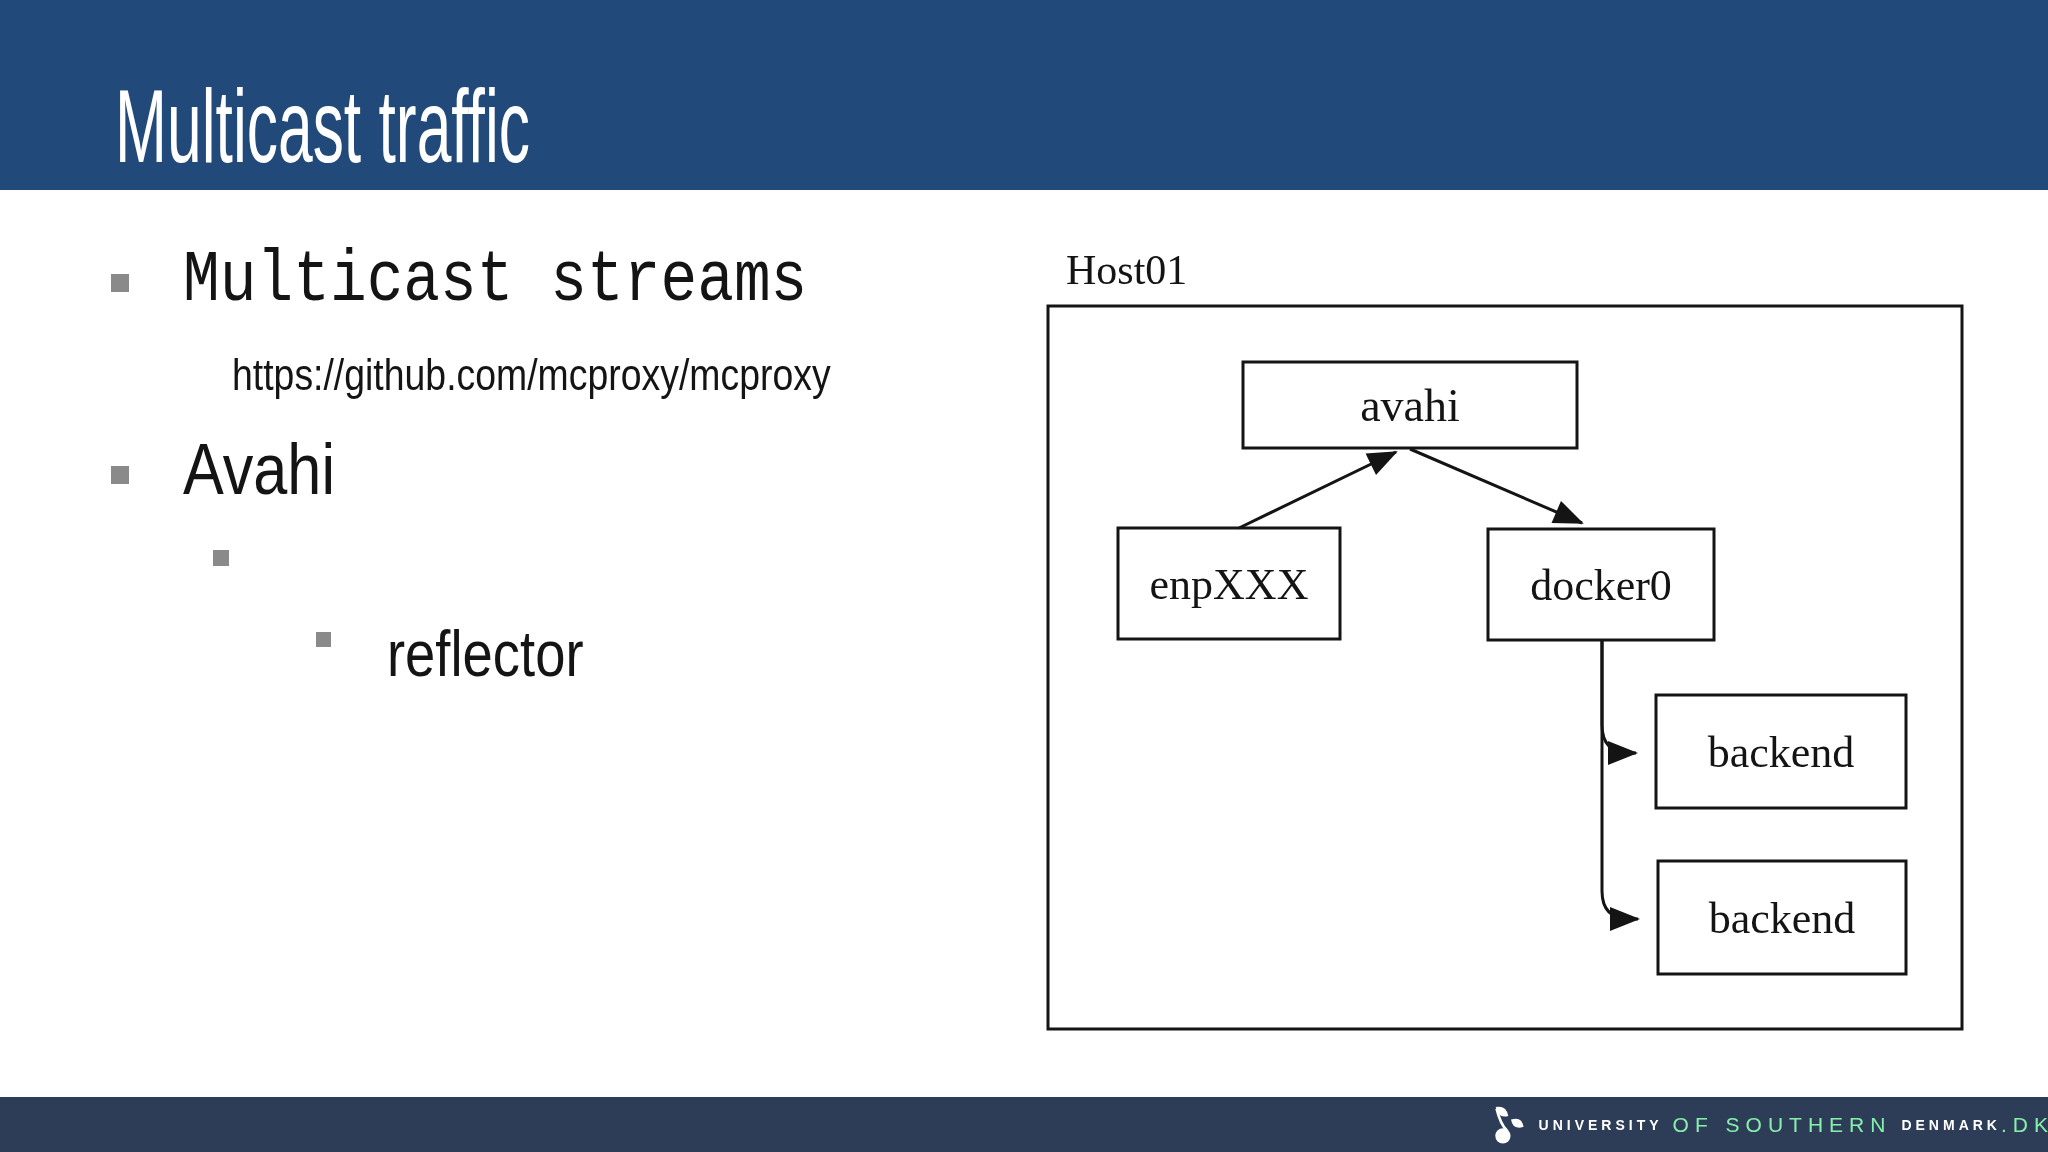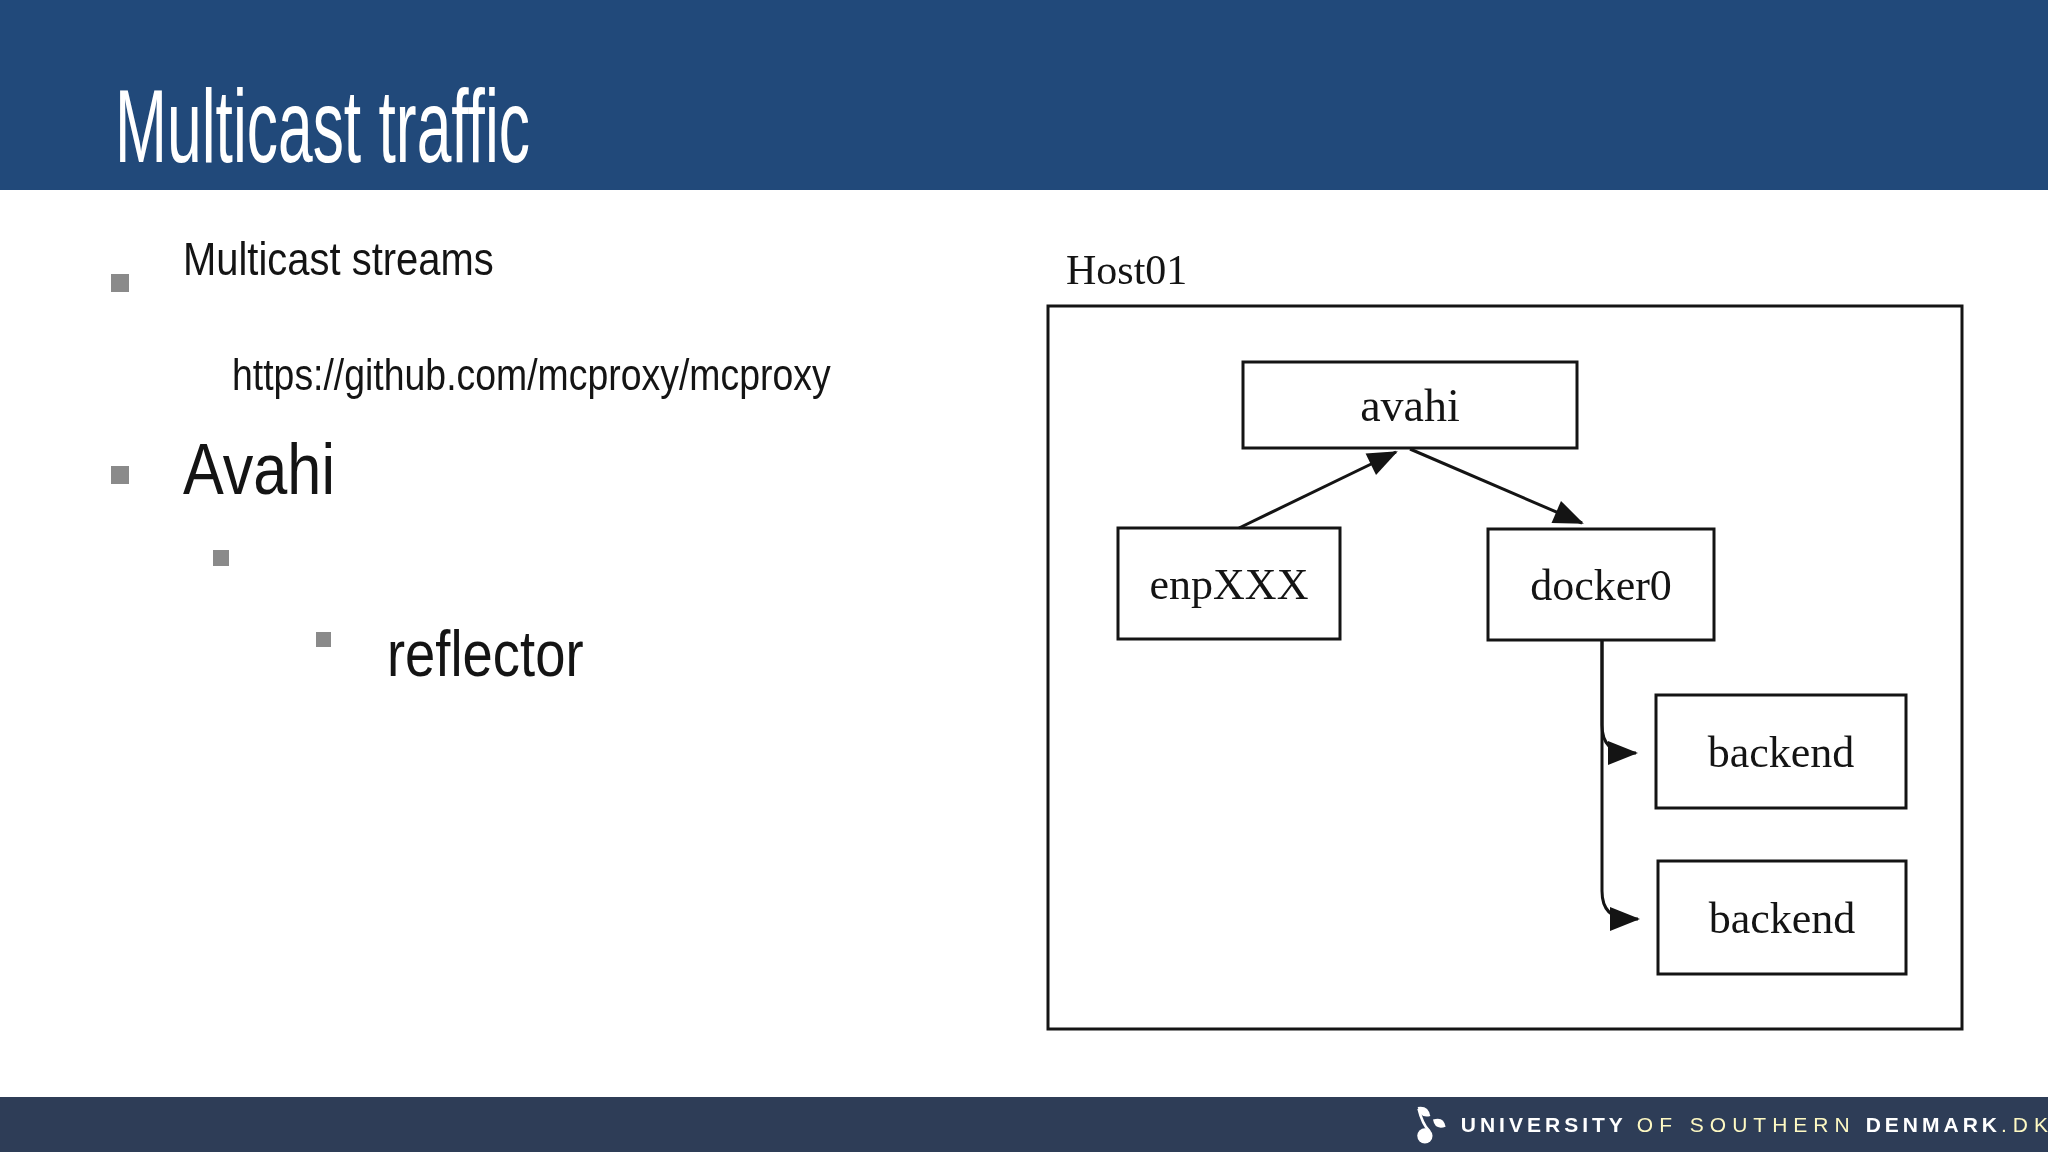--- a/index.html
+++ b/index.html
@@ -18,42 +18,42 @@
 
   
   .sq { position:absolute; background:#8a8a8a; }
   .sq1a { left:111px; top:274px; width:18px; height:18px; }
   .sq1b { left:111px; top:466px; width:18px; height:18px; }
   .sq2  { left:213px; top:550px; width:16px; height:16px; }
   .sq3  { left:316px; top:632px; width:15px; height:15px; }
 
   .btext { position:absolute; color:#141414; line-height:1.05; white-space:nowrap; }
   .squeeze { display:inline-block; transform:scaleX(0.85); transform-origin:0 0; }
-  .t-item1 { left:183px; top:234px; font-size:47px; }
+  .t-item1 { left:183px; top:244px; font-size:72px;font-family:Liberation Mono, monospace; }
   .t-link  { left:232px; top:352px; font-size:44px; }
   .t-item2 { left:183px; top:432px; font-size:72px; }
   .t-sub1  { left:283px; top:516px; font-size:70px; }
   .t-sub2  { left:387px; top:621px; font-size:64px; }
 
   
   .diagram { position:absolute; left:1040px; top:240px; width:950px; height:800px; }
   .diagram text {
     font-family:"Liberation Serif", "DejaVu Serif", serif;
     fill:#141414;
   }
 
   
   .footer { position:absolute; left:0; top:1097px; width:100%; height:55px; background:#2E3D57; }
   .footer-inner {
     position:absolute; right:26px; top:0; height:55px;
     display:flex; align-items:center;
   }
   .logo-icon { margin-right:10px; display:block; }
-  .f-bold  { font-size:21px; font-weight:700; color:#ffffff;  letter-spacing:4px; }
-  .f-light { font-size:21px; font-weight:400; color:#fef9c3; letter-spacing:6px; }
+  .f-bold  { font-size:14px; font-weight:700; color:#ffffff;  letter-spacing:4px; }
+  .f-light { font-size:21px; font-weight:400; color:#86efac; letter-spacing:6px; }
   .f-gap { display:inline-block; width:10px; }
 </style>
 </head>
 <body>
 
 <div class="slide">
 
   <div class="header">
     <div class="title">
       <span class="squeeze-title">Multicast traffic</span>

